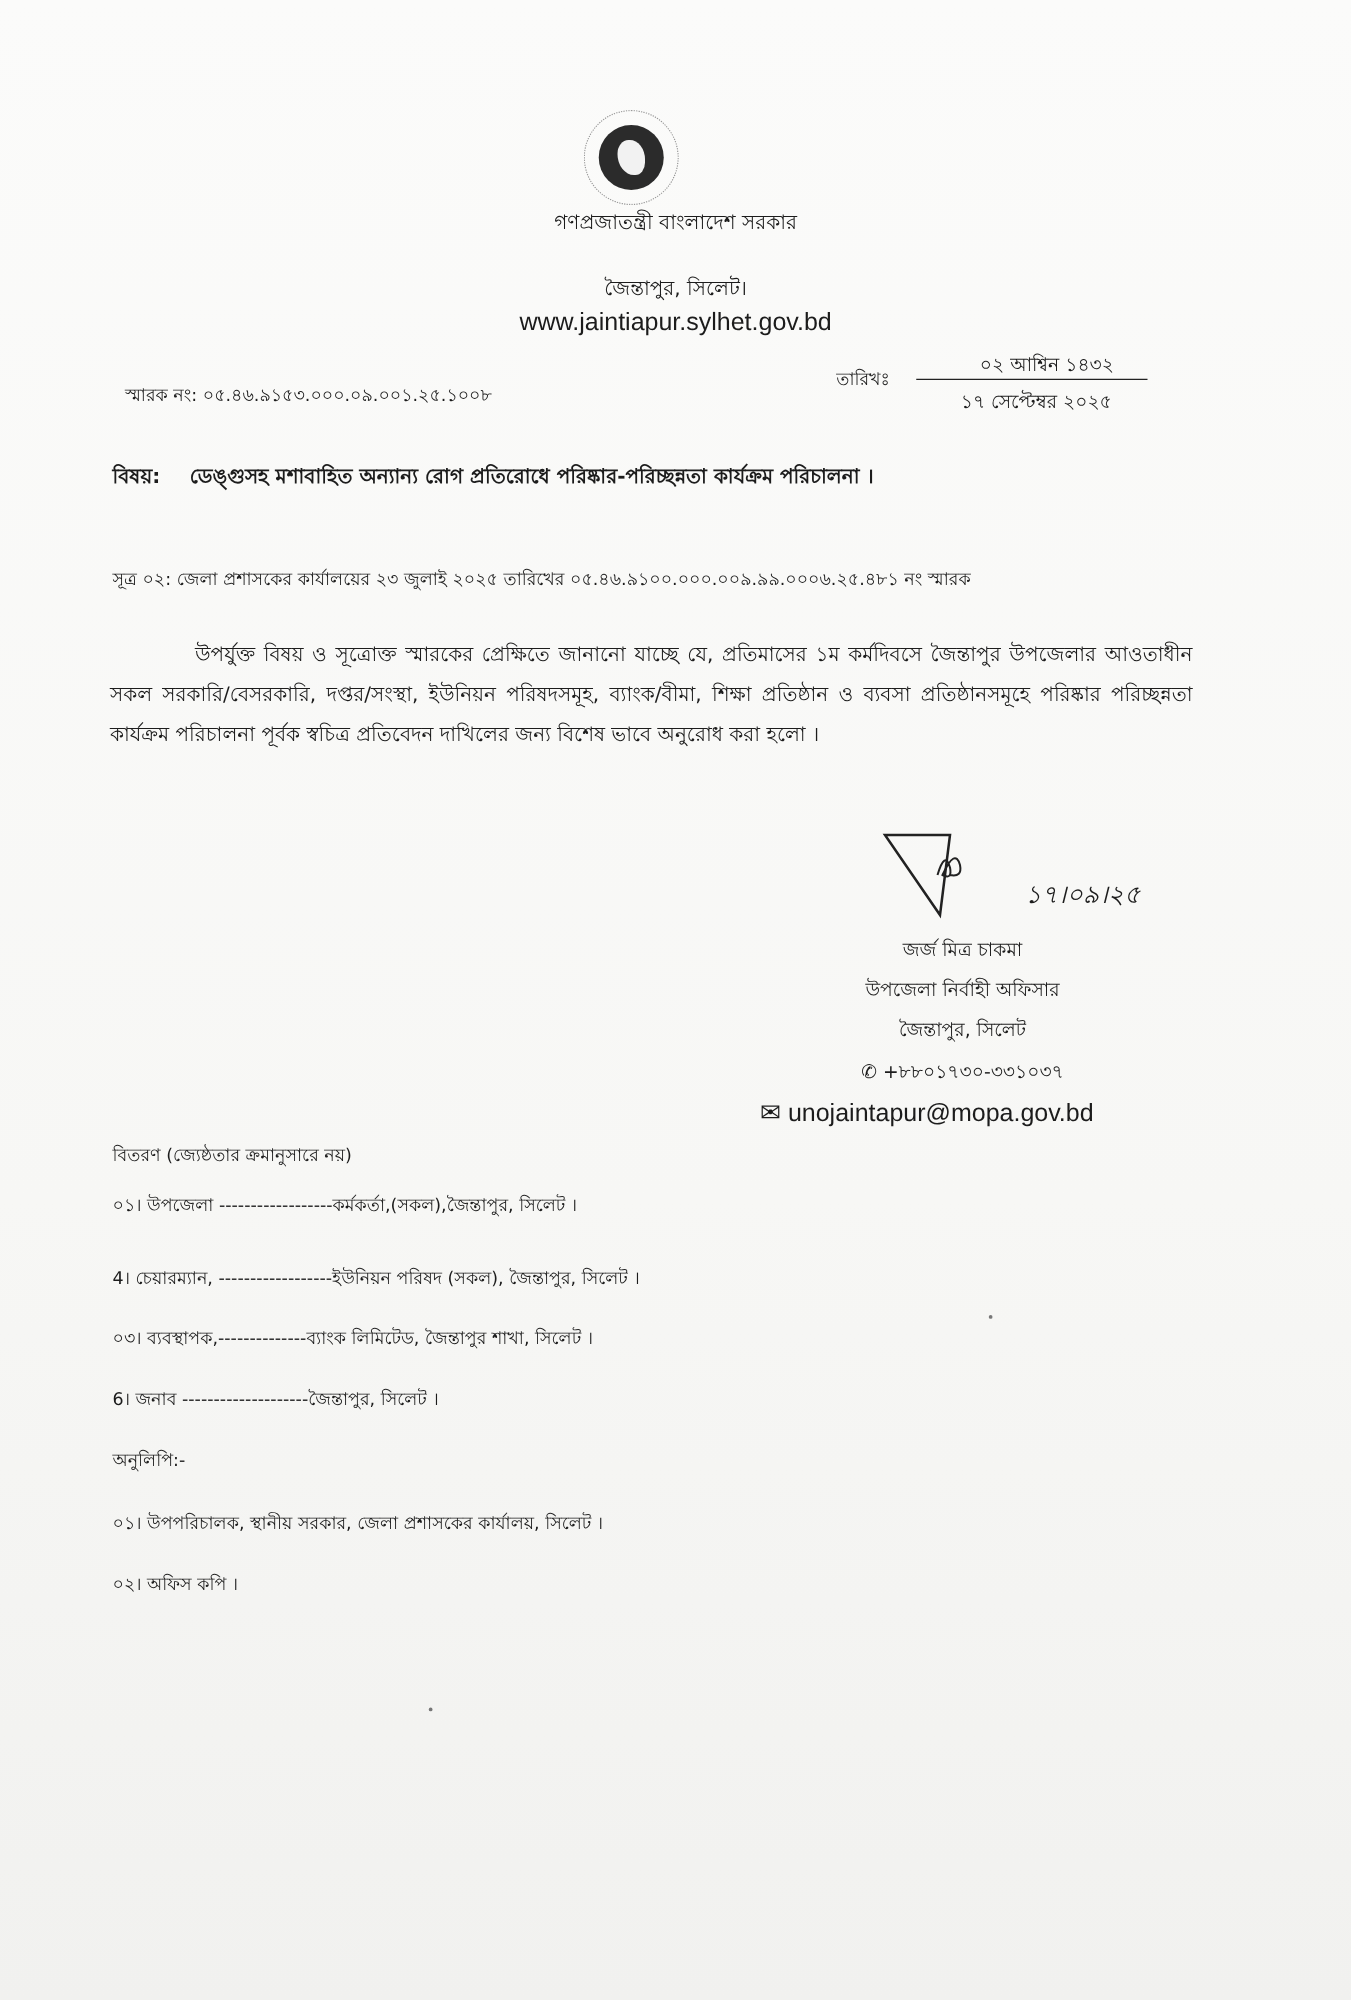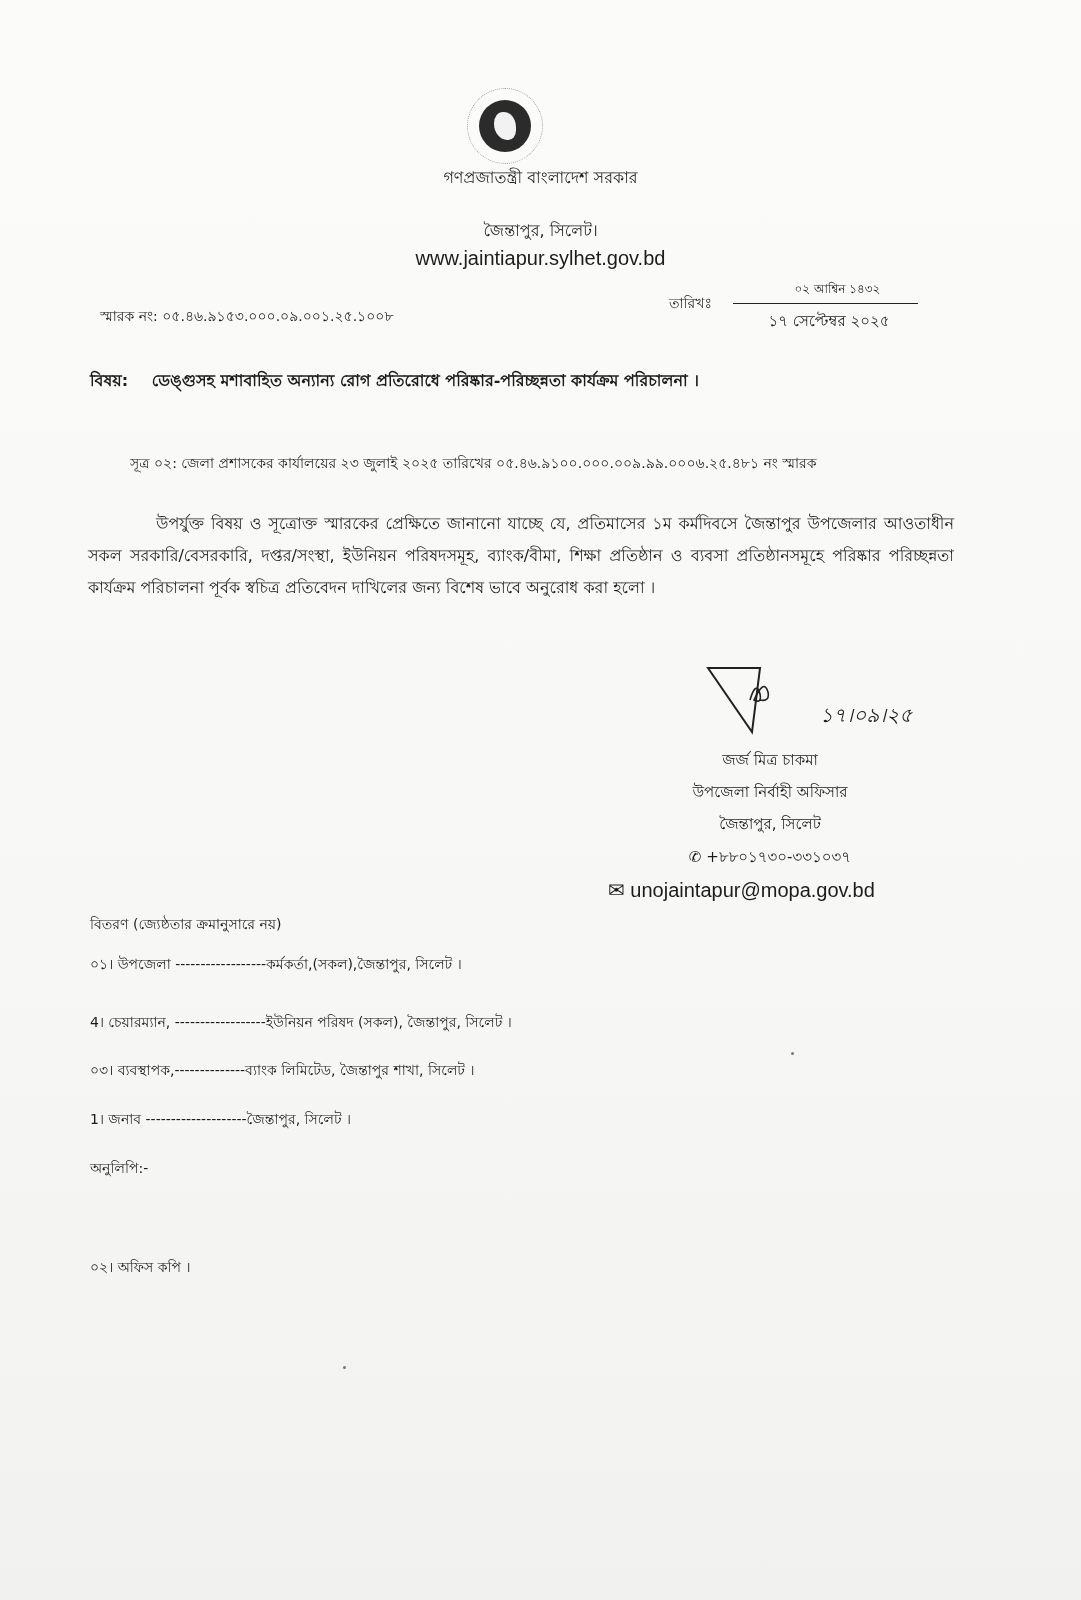--- a/index.html
+++ b/index.html
@@ -10,21 +10,21 @@
   .abs { position:absolute; }
   .emblem { left:467px; top:88px; width:74px; height:74px; border-radius:50%;
             border:1px dotted #999; display:flex; align-items:center; justify-content:center; }
   .emblem-inner { width:52px; height:52px; border-radius:50%; background:#2b2b2b;
                   display:flex; align-items:center; justify-content:center; }
   .emblem-map { width:22px; height:28px; background:#f2f2f2; border-radius:40% 55% 35% 60%; }
   .hdr { left:0; width:1081px; text-align:center; font-size:16px; }
   .url { font-family:"Liberation Sans", sans-serif; font-size:20px; }
   .memo { left:100px; top:305px; font-size:14px; }
   .date-label { left:669px; top:292px; font-size:14px; }
-  .date-top { left:760px; top:280px; width:155px; text-align:center; font-size:12px; }
+  .date-top { left:760px; top:280px; width:155px; text-align:center; font-size:15px; }
   .date-line { left:733px; top:303px; width:185px; height:1px; background:#222; }
   .date-bot { left:740px; top:309px; width:178px; text-align:center; font-size:15px; }
   .subject { left:90px; top:368px; font-size:16px; font-weight:bold; }
   .subject .lbl { margin-right:18px; }
   .ref { left:90px; font-size:14px; white-space:nowrap; }
   .body-p { left:88px; top:508px; width:866px; font-size:16px; line-height:32px; text-align:justify; text-indent:68px; }
   .sig { left:700px; top:660px; width:140px; height:80px; }
   .sig-date { left:793px; top:700px; font-size:20px; font-family:"DejaVu Serif", serif; font-style:italic;margin-left:27px; }
   .signer { left:620px; width:300px; text-align:center; font-size:15px; }
   .email { left:608px; top:878px; font-family:"Liberation Sans", sans-serif; font-size:20px; white-space:nowrap; }
@@ -54,21 +54,21 @@
   <div class="abs date-label">তারিখঃ</div>
   <div class="abs date-top">০২ আশ্বিন ১৪৩২</div>
   <div class="abs date-line"></div>
   <div class="abs date-bot">১৭ সেপ্টেম্বর ২০২৫</div>
 
   <div class="abs subject">
     <span class="lbl">বিষয়:</span>
     <span>ডেঙ্গুসহ মশাবাহিত অন্যান্য রোগ প্রতিরোধে পরিষ্কার-পরিচ্ছন্নতা কার্যক্রম পরিচালনা ।</span>
   </div>
 
-  <div class="abs ref" style="top:452px;margin-left:40px;">সূত্র ০২: জেলা প্রশাসকের কার্যালয়ের ২৩ জুলাই ২০২৫ তারিখের ০৫.৪৬.৯১০০.০০০.০০৯.৯৯.০০০৬.২৫.৪৮১ নং স্মারক</div>
+  <div class="abs ref" style="top:452px;">সূত্র ০২: জেলা প্রশাসকের কার্যালয়ের ২৩ জুলাই ২০২৫ তারিখের ০৫.৪৬.৯১০০.০০০.০০৯.৯৯.০০০৬.২৫.৪৮১ নং স্মারক</div>
 
   <div class="abs body-p">উপর্যুক্ত বিষয় ও সূত্রোক্ত স্মারকের প্রেক্ষিতে জানানো যাচ্ছে যে, প্রতিমাসের ১ম কর্মদিবসে জৈন্তাপুর উপজেলার আওতাধীন সকল সরকারি/বেসরকারি, দপ্তর/সংস্থা, ইউনিয়ন পরিষদসমূহ, ব্যাংক/বীমা, শিক্ষা প্রতিষ্ঠান ও ব্যবসা প্রতিষ্ঠানসমূহে পরিষ্কার পরিচ্ছন্নতা কার্যক্রম পরিচালনা পূর্বক স্বচিত্র প্রতিবেদন দাখিলের জন্য বিশেষ ভাবে অনুরোধ করা হলো ।</div>
 
   <svg class="abs sig" viewBox="0 0 140 80">
     <path d="M8 8 L60 8 L52 72 Z" fill="none" stroke="#222" stroke-width="2"></path>
     <path d="M50 40 q6 -20 10 -6 q2 10 -6 6 q10 -22 14 -8 q2 10 -8 8" fill="none" stroke="#222" stroke-width="1.6"></path>
   </svg>
   <div class="abs sig-date">১৭।০৯।২৫</div>
 
   <div class="abs signer" style="top:748px;">জর্জ মিত্র চাকমা</div>
@@ -80,20 +80,21 @@
   </div>
   <div class="abs email">
     <span>✉</span>
     <span>unojaintapur@mopa.gov.bd</span>
   </div>
 
   <div class="abs dist" style="top:913px;">বিতরণ (জ্যেষ্ঠতার ক্রমানুসারে নয়)</div>
   <div class="abs dist" style="top:953px;">০১। উপজেলা ------------------কর্মকর্তা,(সকল),জৈন্তাপুর, সিলেট ।</div>
   <div class="abs dist" style="top:1011px;">4। চেয়ারম্যান, ------------------ইউনিয়ন পরিষদ (সকল), জৈন্তাপুর, সিলেট ।</div>
   <div class="abs dist" style="top:1059px;">০৩। ব্যবস্থাপক,--------------ব্যাংক লিমিটেড, জৈন্তাপুর শাখা, সিলেট ।</div>
-  <div class="abs dist" style="top:1108px;">1। জনাব --------------------জৈন্তাপুর, সিলেট ।</div>
+  <div class="abs dist" style="top:1108px;">6। জনাব --------------------জৈন্তাপুর, সিলেট ।</div>
 
   <div class="abs dist" style="top:1157px;">অনুলিপি:-</div>
+  <div class="abs dist" style="top:1207px;">০১। উপপরিচালক, স্থানীয় সরকার, জেলা প্রশাসকের কার্যালয়, সিলেট ।</div>
   <div class="abs dist" style="top:1256px;">০২। অফিস কপি ।</div>
 
   <div class="abs dot" style="left:791px;top:1052px;"></div>
   <div class="abs dot" style="left:343px;top:1366px;"></div>
 </div>
 
 </body></html>

